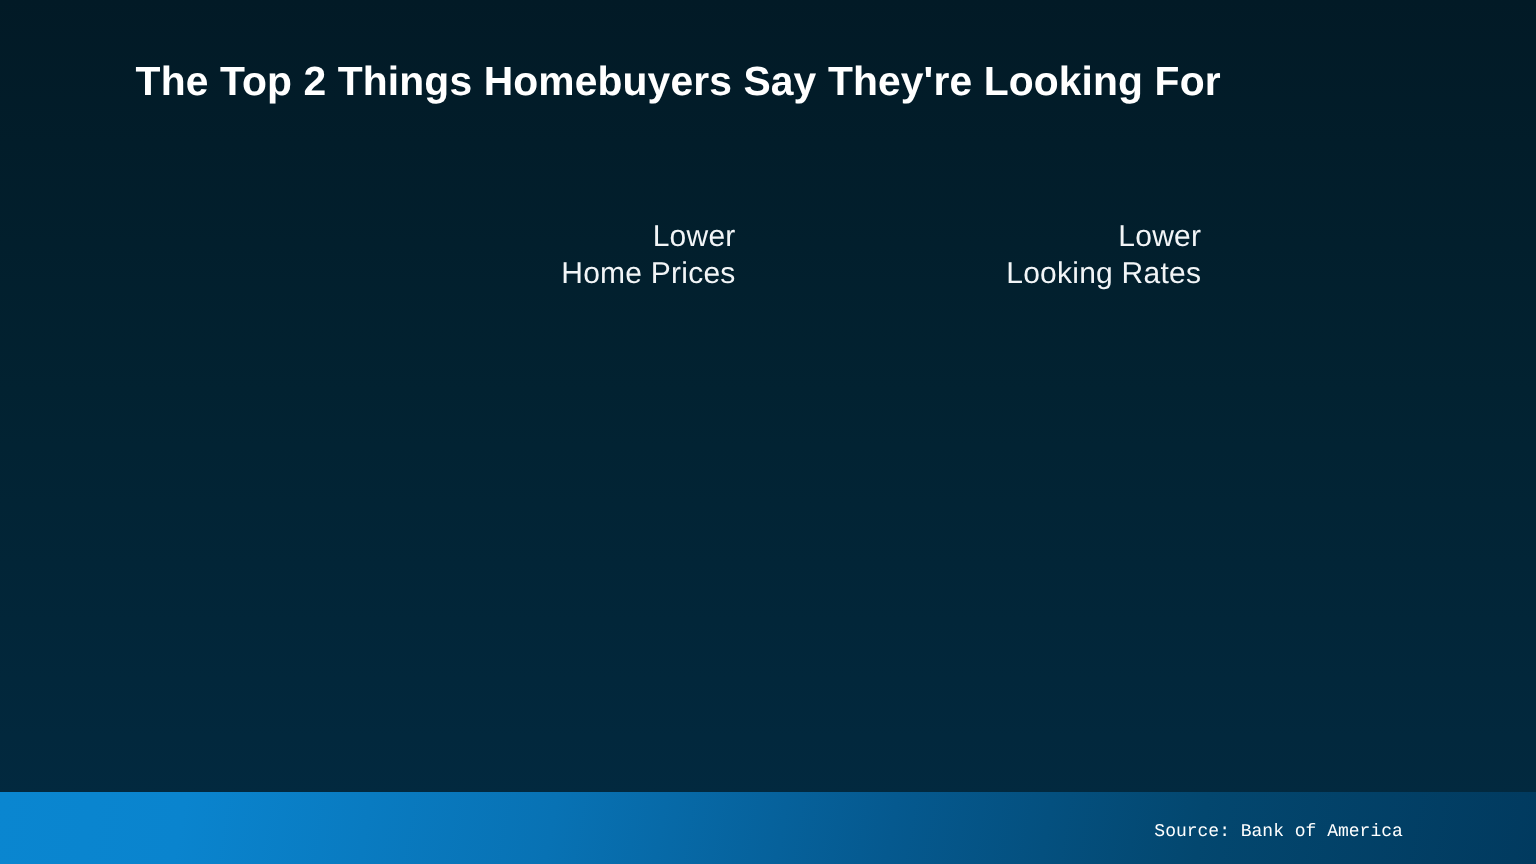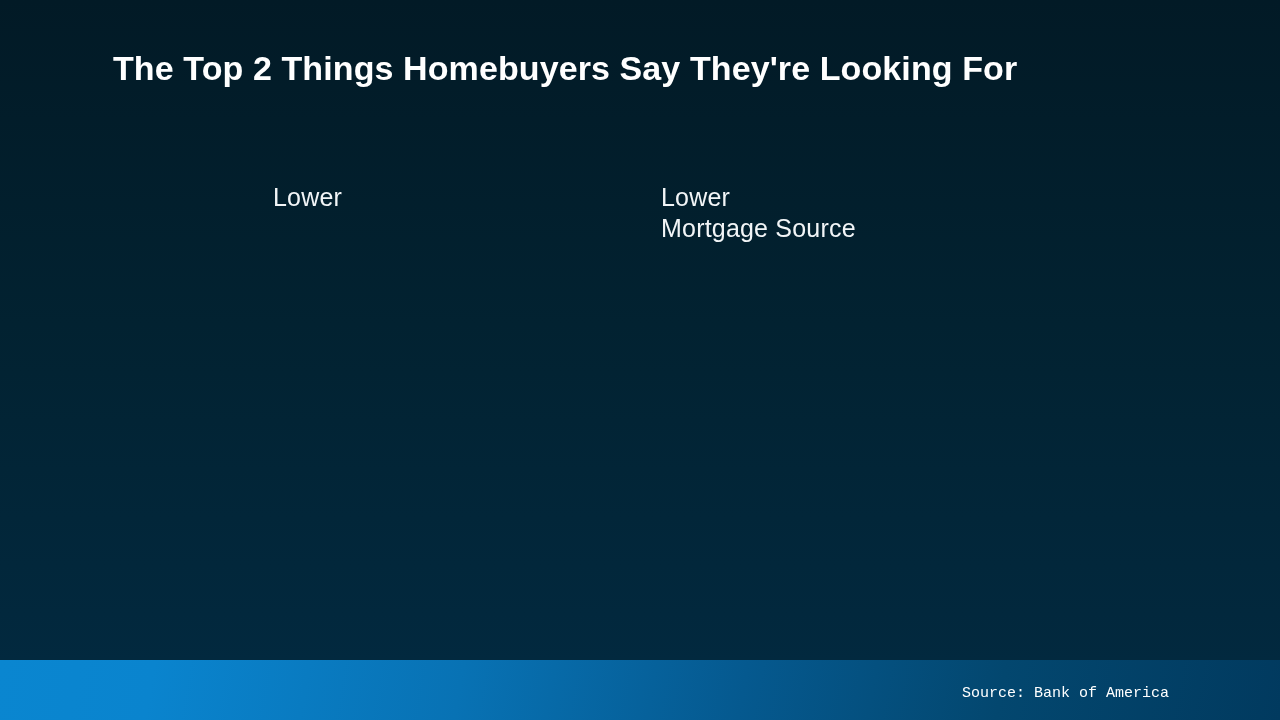--- a/index.html
+++ b/index.html
@@ -43,21 +43,21 @@
     left: 0;
     top: 0;
     width: 1280px;
     height: 660px;
   }
 
   .chart-block {
     position: absolute;
     top: 182px;
     width: 340px;
-    text-align: left;
+    text-align: right;
   }
   #chart-block-0 { left: 273px; }
   #chart-block-1 { left: 661px; }
 
   .chart-label {
     font-size: 25px;
     line-height: 31px;
     color: #f2f5f7;
     font-weight: normal;
     letter-spacing: 0.2px;
@@ -120,27 +120,28 @@
 
 <div id="slide">
 
   <div id="title">The Top 2 Things Homebuyers Say They're Looking For</div>
 
   <div id="charts">
 
     <div class="chart-block" id="chart-block-0">
       <div class="chart-label">
         <span>Lower</span>
+        <span class="l2">Home Prices</span>
       </div>
     </div>
 
     <div class="chart-block" id="chart-block-1">
       <div class="chart-label">
         <span>Lower</span>
-        <span class="l2">Mortgage Source</span>
+        <span class="l2">Looking Rates</span>
       </div>
     </div>
 
   </div>
 
   <div id="footer-bar">
     <div id="source-text">Source: Bank of America</div>
   </div>
 
 </div>

